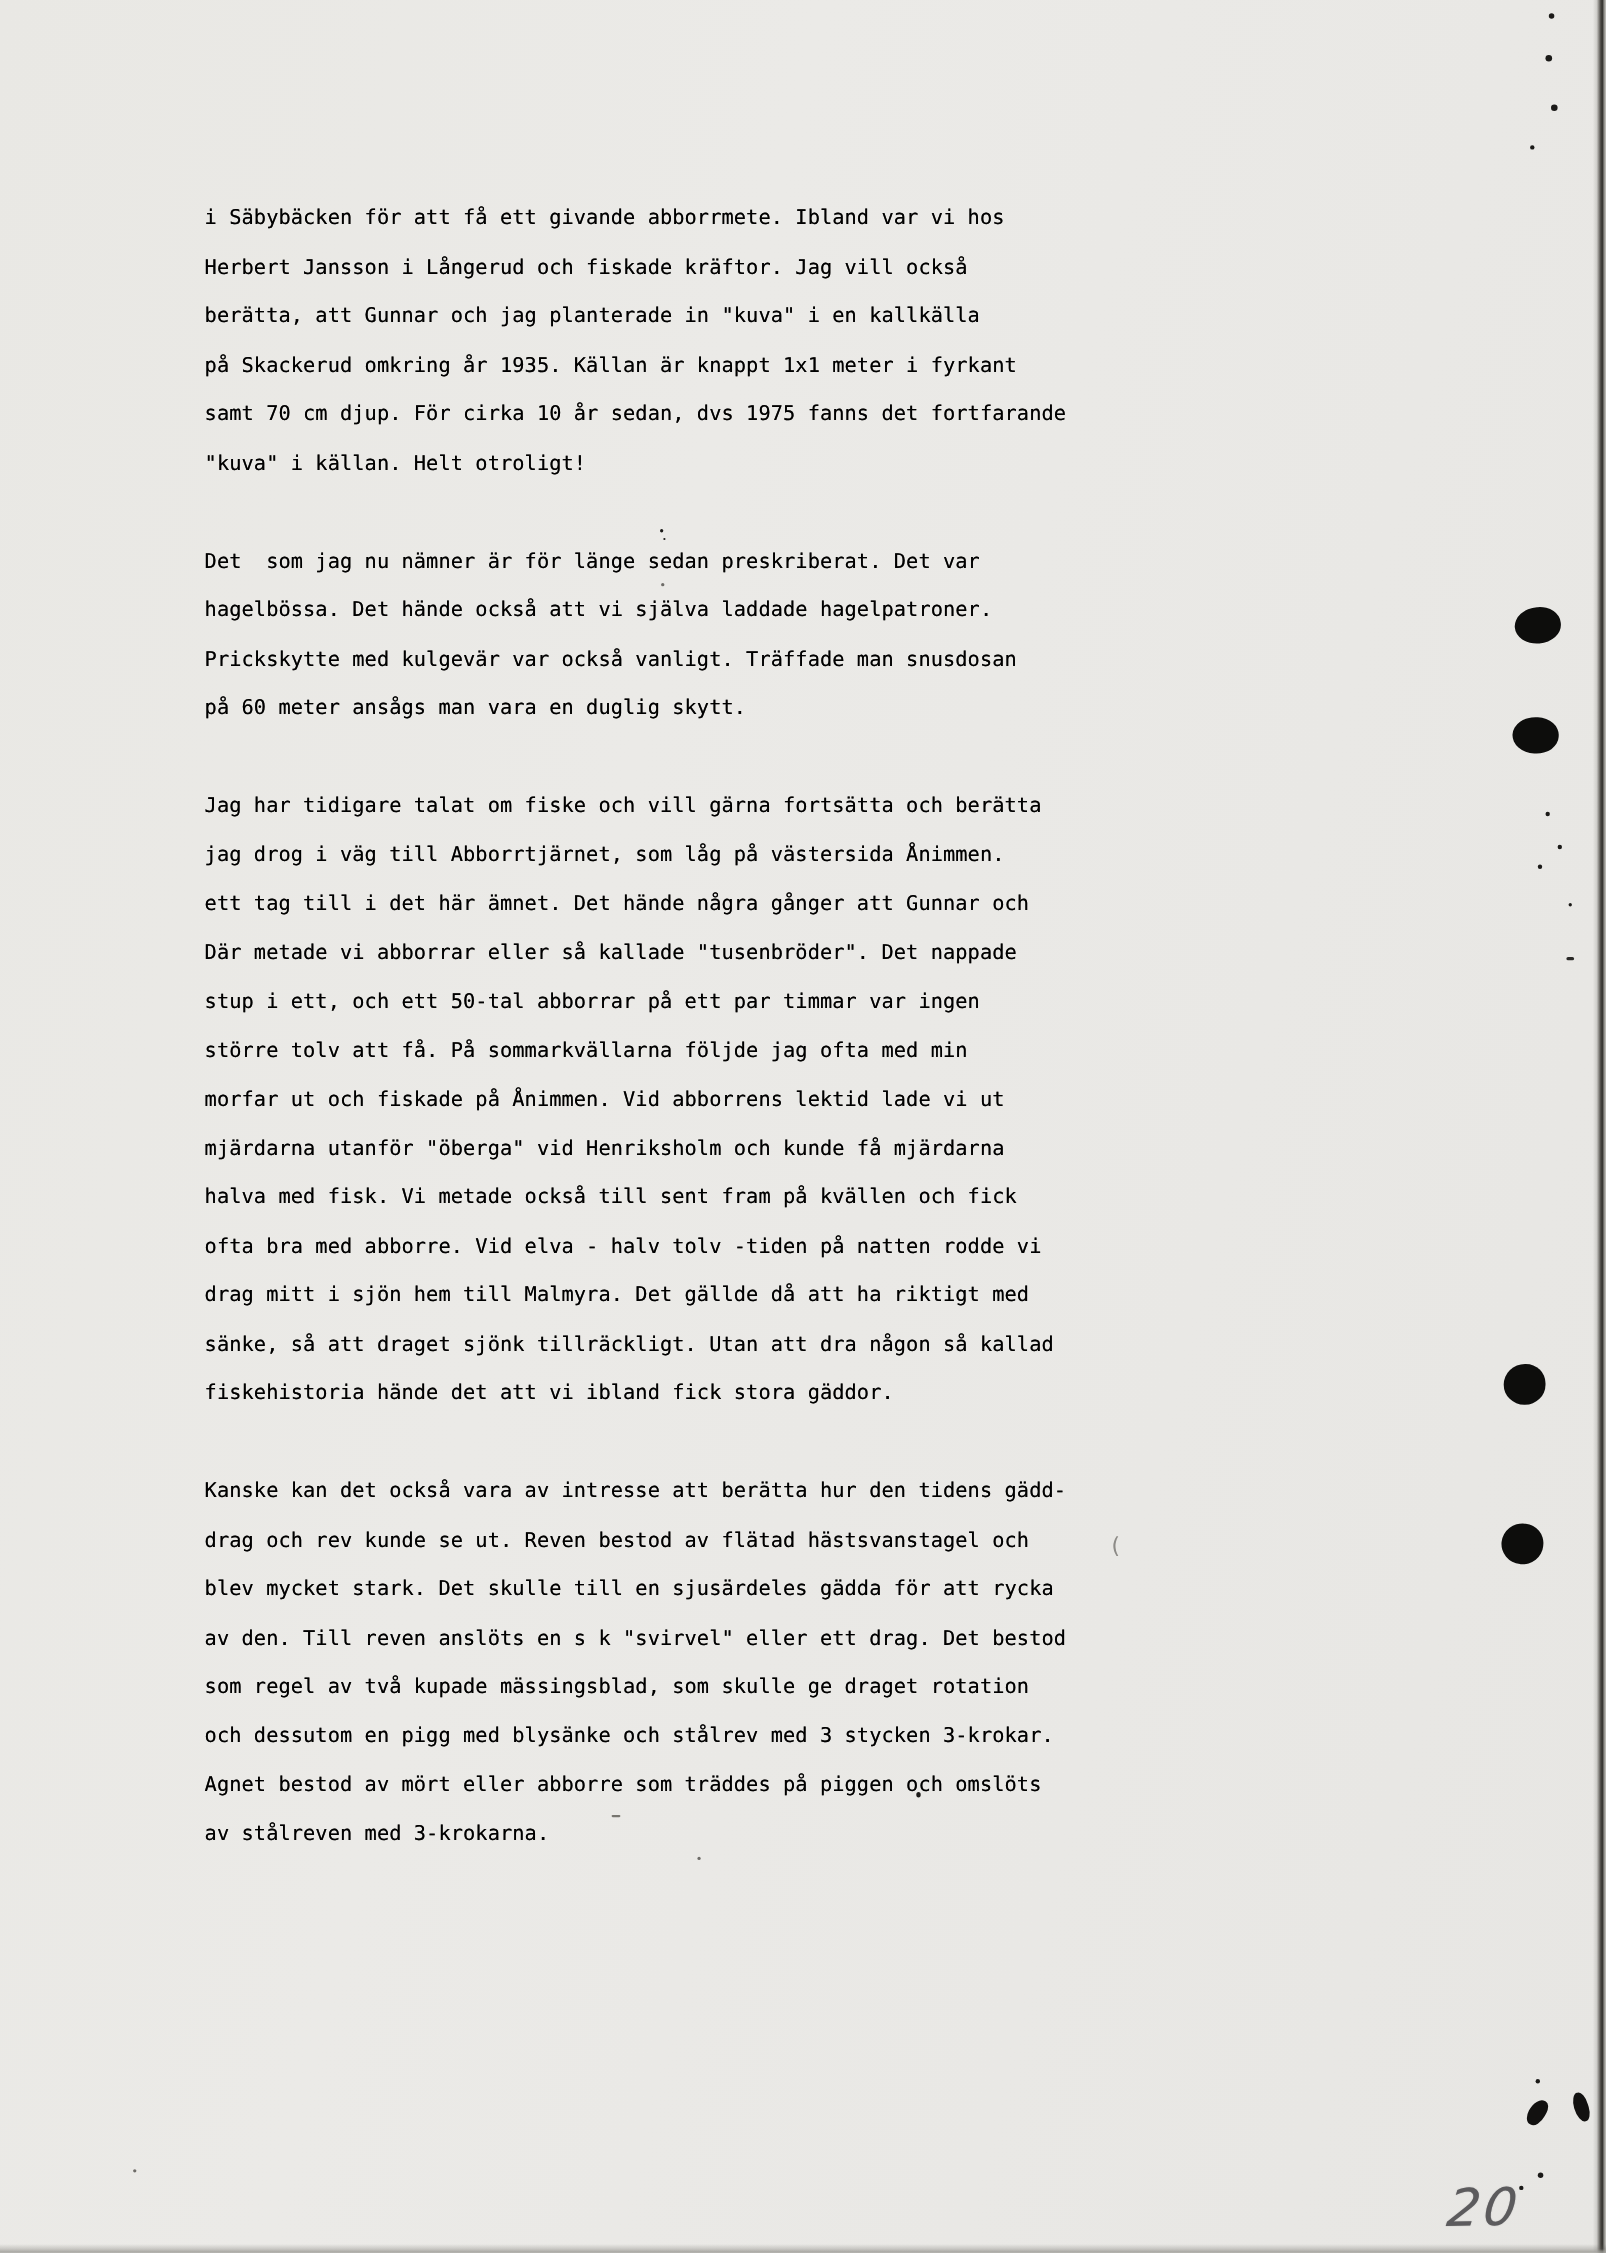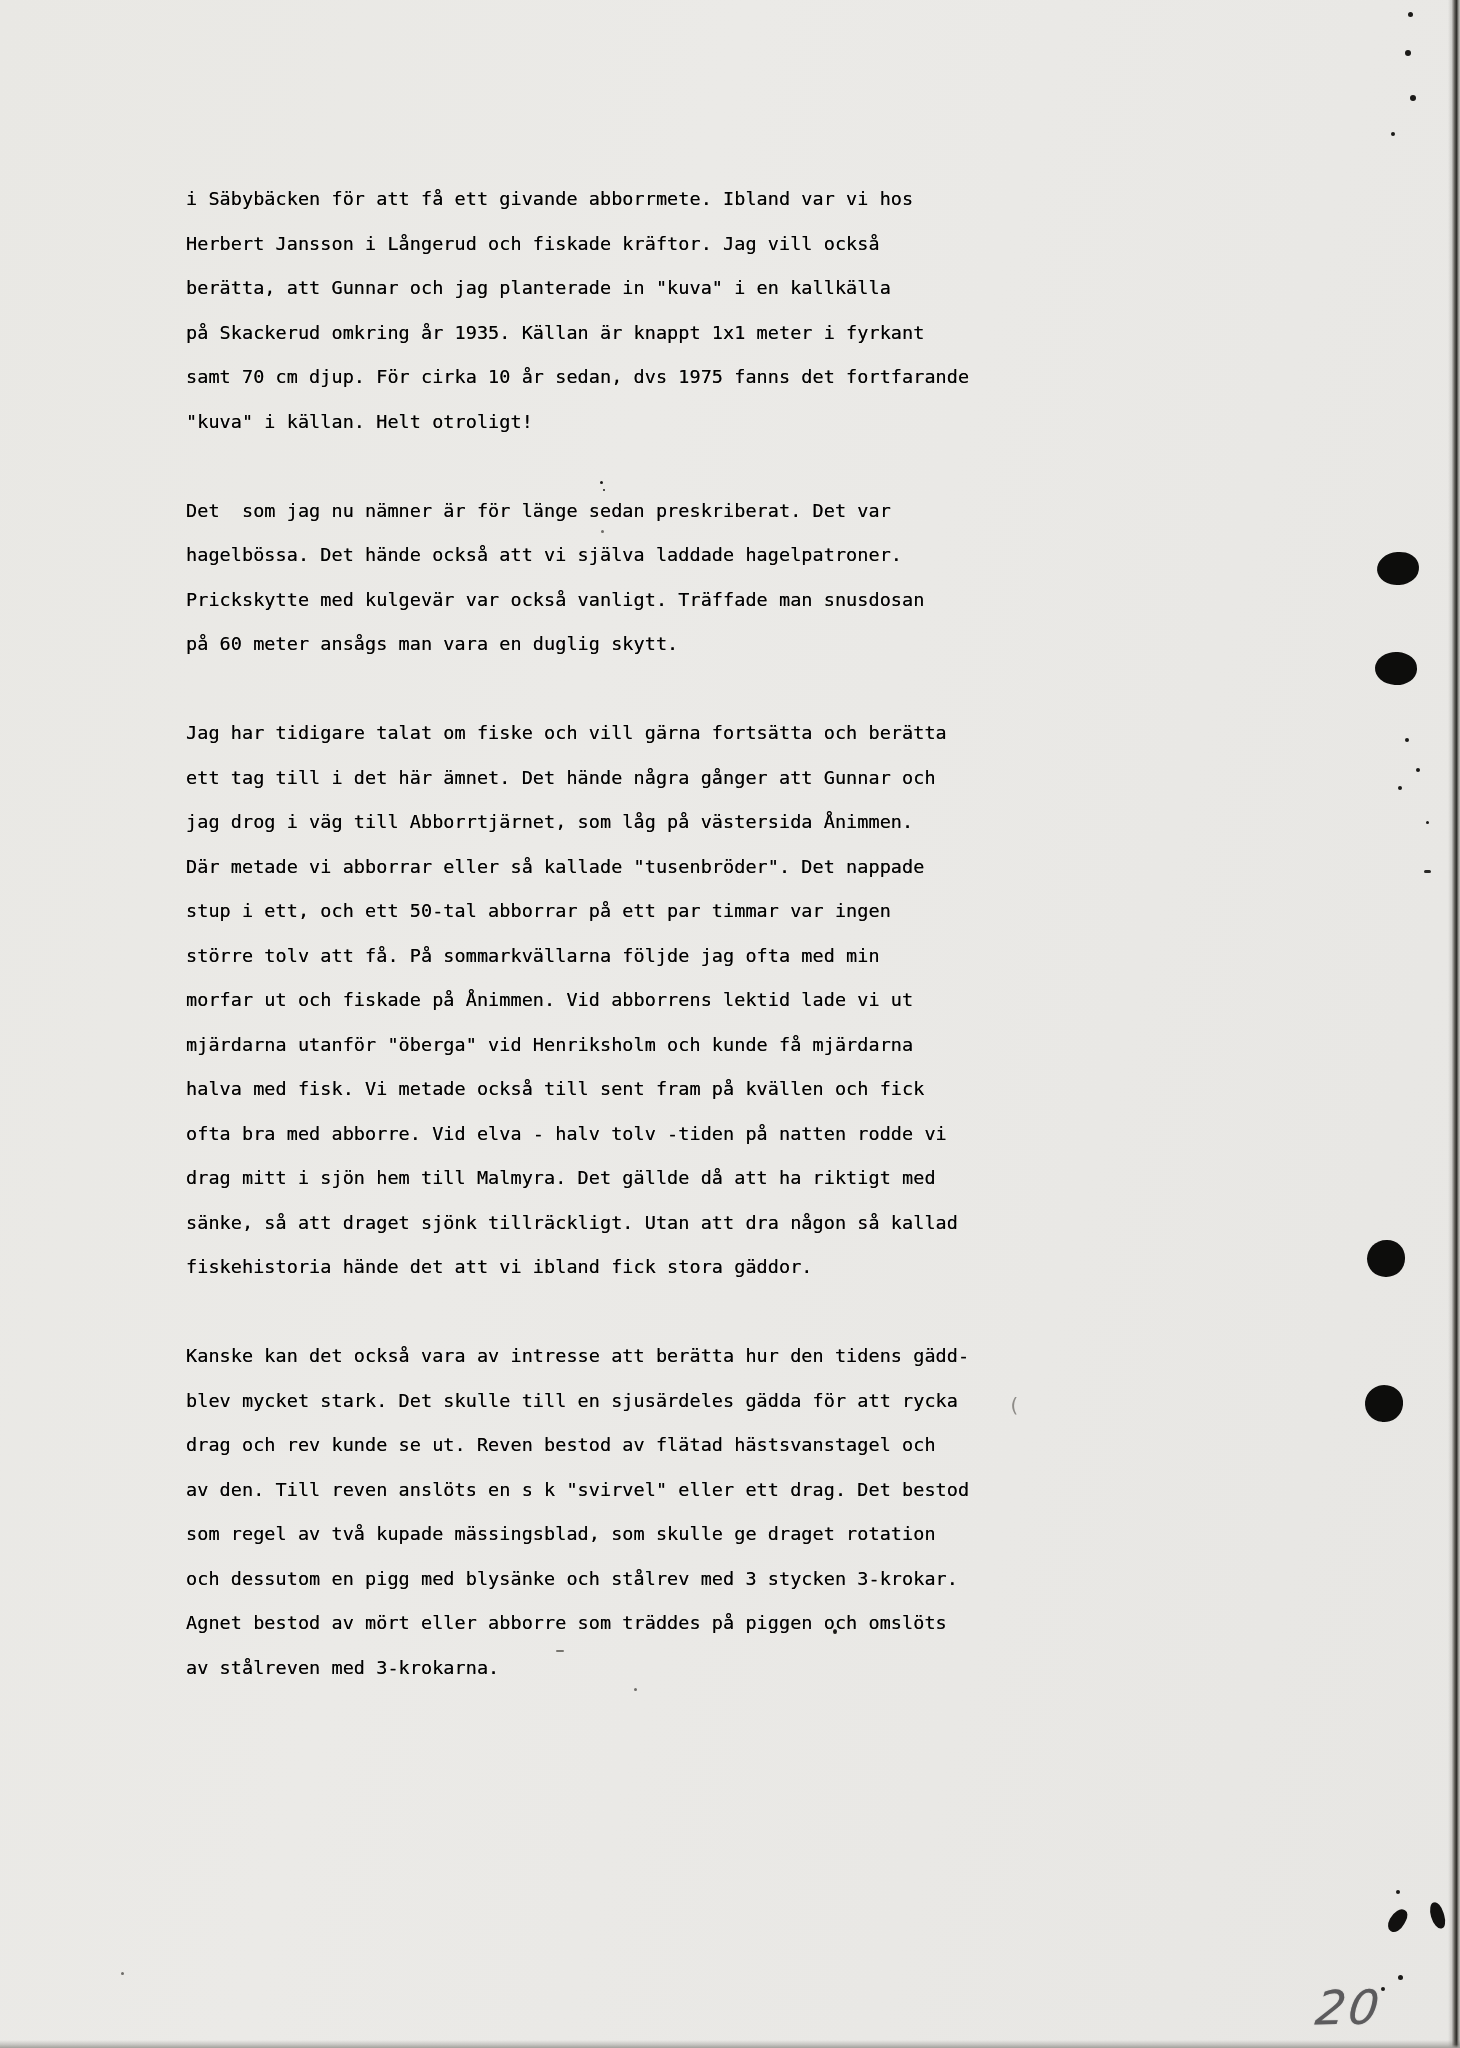--- a/index.html
+++ b/index.html
@@ -70,37 +70,37 @@
         <div class="line">"kuva" i källan. Helt otroligt!</div>
       </div>
       <div class="paragraph">
         <div class="line">Det  som jag nu nämner är för länge sedan preskriberat. Det var</div>
         <div class="line">hagelbössa. Det hände också att vi själva laddade hagelpatroner.</div>
         <div class="line">Prickskytte med kulgevär var också vanligt. Träffade man snusdosan</div>
         <div class="line">på 60 meter ansågs man vara en duglig skytt.</div>
       </div>
       <div class="paragraph">
         <div class="line">Jag har tidigare talat om fiske och vill gärna fortsätta och berätta</div>
+        <div class="line">jag drog i väg till Abborrtjärnet, som låg på västersida Ånimmen.</div>
         <div class="line">ett tag till i det här ämnet. Det hände några gånger att Gunnar och</div>
-        <div class="line">jag drog i väg till Abborrtjärnet, som låg på västersida Ånimmen.</div>
         <div class="line">Där metade vi abborrar eller så kallade "tusenbröder". Det nappade</div>
         <div class="line">stup i ett, och ett 50-tal abborrar på ett par timmar var ingen</div>
         <div class="line">större tolv att få. På sommarkvällarna följde jag ofta med min</div>
         <div class="line">morfar ut och fiskade på Ånimmen. Vid abborrens lektid lade vi ut</div>
         <div class="line">mjärdarna utanför "öberga" vid Henriksholm och kunde få mjärdarna</div>
         <div class="line">halva med fisk. Vi metade också till sent fram på kvällen och fick</div>
         <div class="line">ofta bra med abborre. Vid elva - halv tolv -tiden på natten rodde vi</div>
         <div class="line">drag mitt i sjön hem till Malmyra. Det gällde då att ha riktigt med</div>
         <div class="line">sänke, så att draget sjönk tillräckligt. Utan att dra någon så kallad</div>
         <div class="line">fiskehistoria hände det att vi ibland fick stora gäddor.</div>
       </div>
       <div class="paragraph">
         <div class="line">Kanske kan det också vara av intresse att berätta hur den tidens gädd-</div>
+        <div class="line">drag och rev kunde se ut. Reven bestod av flätad hästsvanstagel och</div>
         <div class="line">blev mycket stark. Det skulle till en sjusärdeles gädda för att rycka</div>
-        <div class="line">drag och rev kunde se ut. Reven bestod av flätad hästsvanstagel och</div>
         <div class="line">av den. Till reven anslöts en s k "svirvel" eller ett drag. Det bestod</div>
         <div class="line">som regel av två kupade mässingsblad, som skulle ge draget rotation</div>
         <div class="line">och dessutom en pigg med blysänke och stålrev med 3 stycken 3-krokar.</div>
         <div class="line">Agnet bestod av mört eller abborre som träddes på piggen och omslöts</div>
         <div class="line">av stålreven med 3-krokarna.</div>
       </div>
     </div>
 
   <span class="stray-paren">(</span>
 

